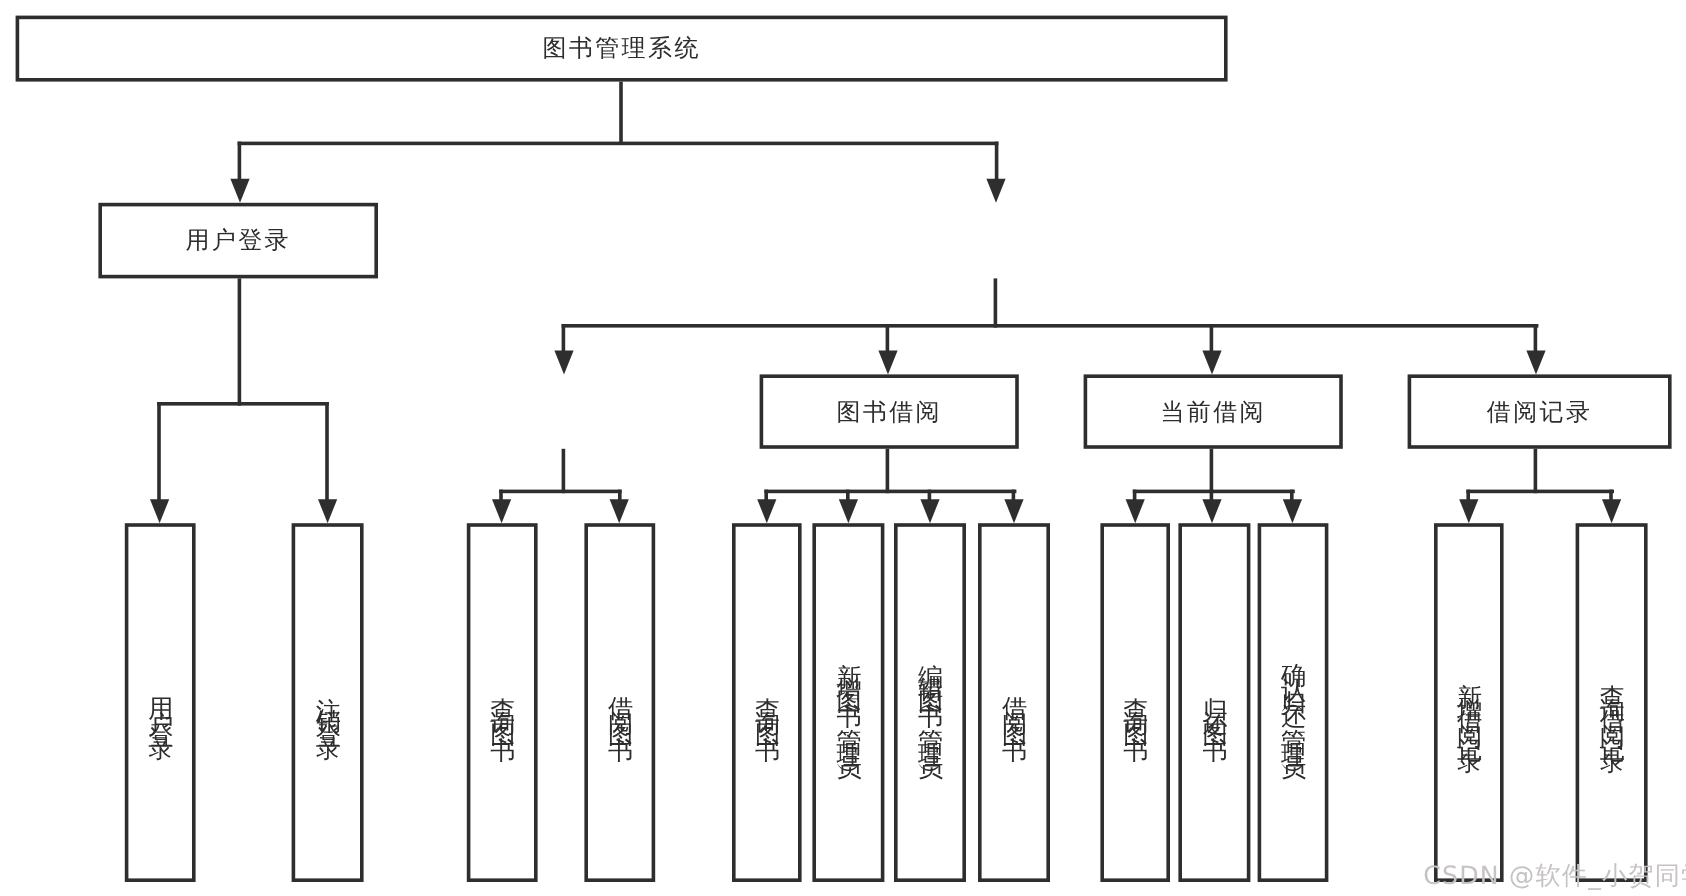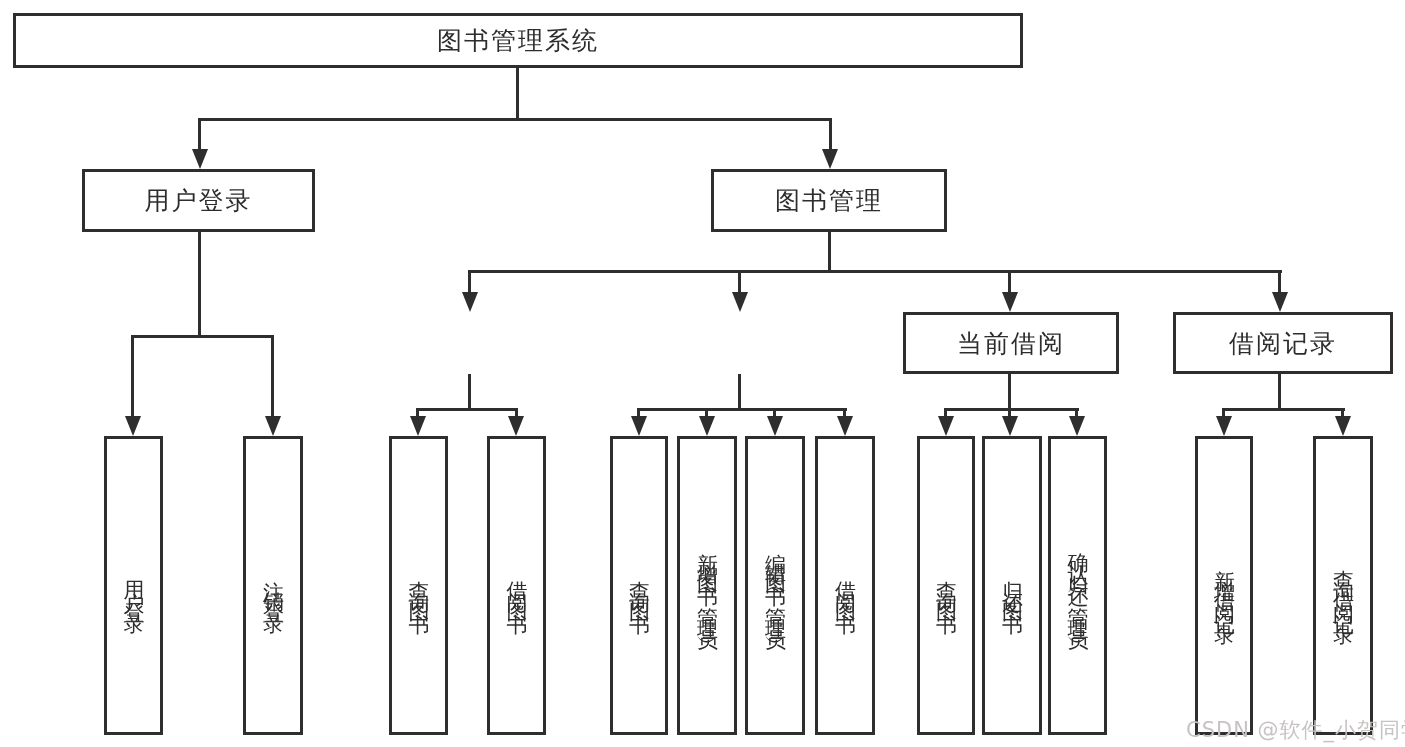--- a/index.html
+++ b/index.html
@@ -4,21 +4,21 @@
 <style>
   html,body{margin:0;padding:0;background:#fff;}
   .canvas{
     position:relative;width:1405px;height:747px;background:#ffffff;
     font-family:"DejaVu Sans","Liberation Sans",sans-serif;overflow:hidden;
   }
   .box{
     position:absolute;box-sizing:border-box;border:3px solid #2e2e2e;background:#ffffff;
     display:flex;align-items:center;justify-content:center;color:#2d2d2d;
   }
-  .h{font-size:25px;letter-spacing:2px;}
+  .h{font-size:20px;letter-spacing:2px;}
   .vtext{
     writing-mode:vertical-rl;text-orientation:mixed;
     font-size:21px;letter-spacing:11px;line-height:1.2;color:#2d2d2d;
   }
   .vl{position:absolute;width:3px;background:#2e2e2e;}
   .hl{position:absolute;height:3px;background:#2e2e2e;}
   .ar{
     position:absolute;width:0;height:0;
     border-left:8px solid transparent;border-right:8px solid transparent;
     border-top:20px solid #2e2e2e;
@@ -40,42 +40,42 @@
   <div class="vl" style="left:516px;top:68px;height:52px"></div>
   <div class="hl" style="left:198px;top:118px;width:634px"></div>
   <div class="vl" style="left:198px;top:118px;height:33px"></div>
   <div class="ar" style="left:192px;top:149px"></div>
   <div class="vl" style="left:829px;top:118px;height:33px"></div>
   <div class="ar" style="left:822px;top:149px"></div>
 
   <div class="box h" style="left:82px;top:169px;width:233px;height:63px">
     <span>用户登录</span>
   </div>
-  <div class="box h" style="left:711px;top:169px;width:236px;height:63px">
-    <span>图书管理</span>
-  </div>
 
   <div class="vl" style="left:198px;top:232px;height:106px"></div>
   <div class="hl" style="left:131px;top:335px;width:143px"></div>
   <div class="vl" style="left:131px;top:335px;height:83px"></div>
   <div class="ar" style="left:125px;top:416px"></div>
   <div class="vl" style="left:271px;top:335px;height:83px"></div>
   <div class="ar" style="left:265px;top:416px"></div>
 
   <div class="vl" style="left:828px;top:232px;height:41px"></div>
   <div class="hl" style="left:468px;top:270px;width:814px"></div>
   <div class="vl" style="left:468px;top:270px;height:25px"></div>
   <div class="ar" style="left:462px;top:292px"></div>
   <div class="vl" style="left:738px;top:270px;height:25px"></div>
   <div class="ar" style="left:732px;top:292px"></div>
   <div class="vl" style="left:1008px;top:270px;height:25px"></div>
   <div class="ar" style="left:1002px;top:292px"></div>
   <div class="vl" style="left:1278px;top:270px;height:25px"></div>
   <div class="ar" style="left:1272px;top:292px"></div>
 
+  <div class="box h" style="left:633px;top:312px;width:216px;height:62px">
+    <span>图书借阅</span>
+  </div>
   <div class="box h" style="left:1173px;top:312px;width:220px;height:62px">
     <span>借阅记录</span>
   </div>
   <div class="box h" style="left:903px;top:312px;width:216px;height:62px">
     <span>当前借阅</span>
   </div>
 
   <div class="vl" style="left:468px;top:374px;height:37px"></div>
   <div class="hl" style="left:416px;top:408px;width:102px"></div>
   <div class="vl" style="left:416px;top:408px;height:10px"></div>

